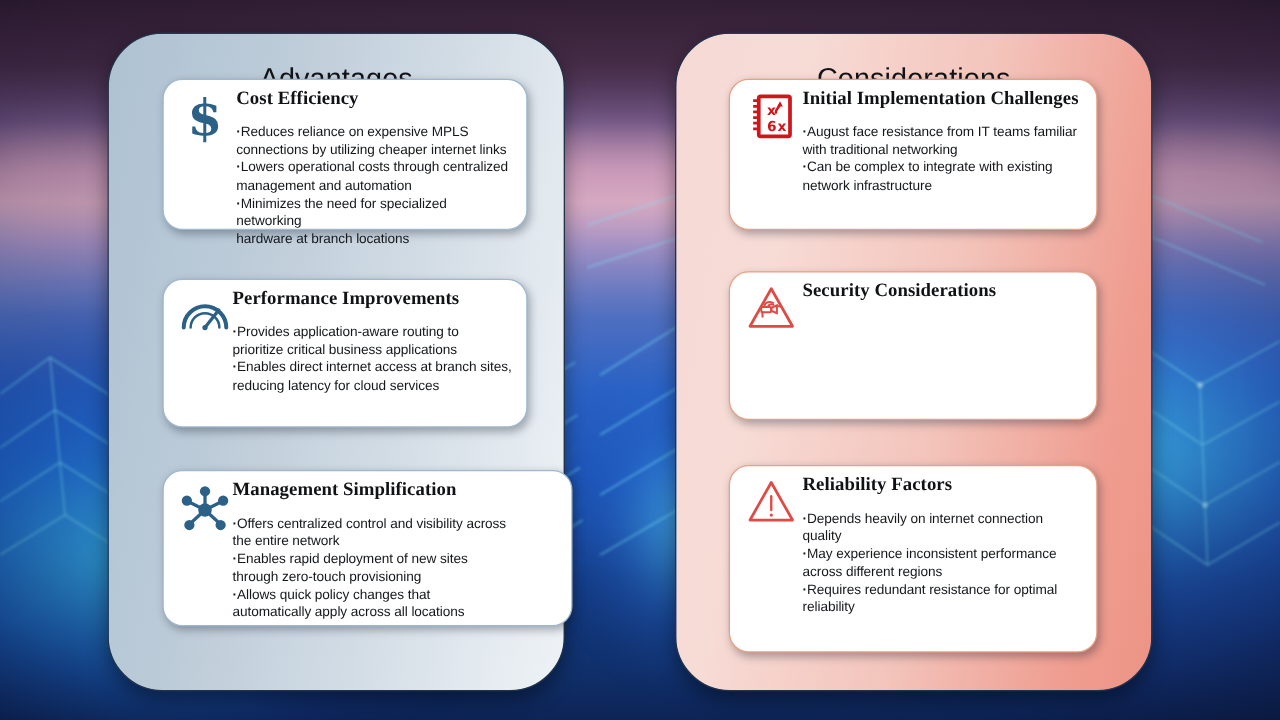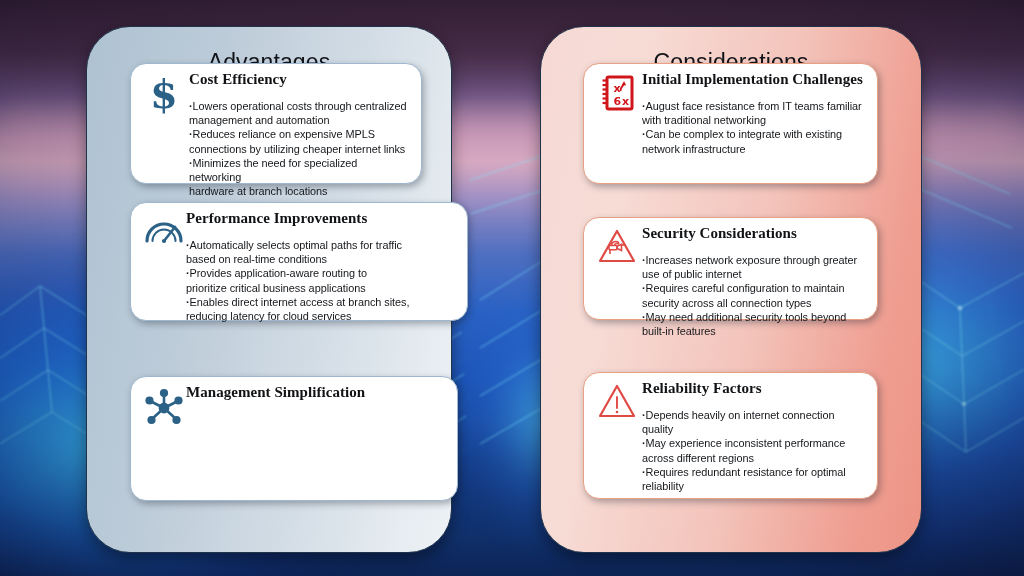--- a/index.html
+++ b/index.html
@@ -105,26 +105,26 @@
   }
   .card-bullets{margin:0;padding:0;list-style:none;}
   .card-bullets li{
     font-size:10.9px;color:#14171b;line-height:1.30;
     letter-spacing:-.05px;white-space:pre-line;
   }
   .card-bullets li::before{content:"\00b7 ";font-weight:bold;}
 
   
   #card-cost{left:130px;top:63px;width:292px;height:121px;}
-  #card-perf{left:130px;top:202px;width:338px;height:119px;}
+  #card-perf{left:130px;top:223px;width:292px;height:119px;}
   #card-mgmt{left:130px;top:376px;width:328px;height:125px;}
   
   #card-impl{left:583px;top:63px;width:295px;height:121px;}
-  #card-sec{left:583px;top:217px;width:295px;height:103px;}
-  #card-rel{left:583px;top:372px;width:295px;height:127px;}
+  #card-sec{left:583px;top:217px;width:295px;height:119px;}
+  #card-rel{left:583px;top:372px;width:295px;height:150px;}
 
   
   #card-perf .card-body,#card-mgmt .card-body{left:55px;}
   .nowrap-title{white-space:nowrap;}
 </style>
 </head>
 <body>
 
 <div id="stage">
 
@@ -200,46 +200,44 @@
   <div class="card card-adv" id="card-cost">
     <div class="card-inner">
       <div class="card-icon">
         <svg width="30" height="42" viewBox="0 0 30 42">
           <text x="15" y="34" text-anchor="middle" font-family="DejaVu Serif, serif" font-size="40" font-weight="bold" fill="#2b6186">$</text>
         </svg>
       </div>
       <div class="card-body">
         <div class="card-title">Cost Efficiency</div>
         <ul class="card-bullets">
+          <li>Reduces reliance on expensive MPLS
+connections by utilizing cheaper internet links</li>
           <li>Lowers operational costs through centralized
 management and automation</li>
-          <li>Reduces reliance on expensive MPLS
-connections by utilizing cheaper internet links</li>
           <li>Minimizes the need for specialized networking
 hardware at branch locations</li>
         </ul>
       </div>
     </div>
   </div>
 
   <div class="card card-adv" id="card-perf">
     <div class="card-inner">
       <div class="card-icon">
         <svg width="42" height="32" viewBox="0 0 42 32">
           <path d="M4 28 A17 17 0 0 1 38 28" stroke="#2b6186" stroke-width="3.2" fill="none" stroke-linecap="round"></path>
           <path d="M9.5 28 A11.5 11.5 0 0 1 32.5 28" stroke="#2b6186" stroke-width="2" fill="none" stroke-linecap="round"></path>
           <path d="M21 28 L32 14" stroke="#2b6186" stroke-width="2.6" stroke-linecap="round"></path>
           <circle cx="21" cy="28" r="2.1" fill="#2b6186"></circle>
         </svg>
       </div>
       <div class="card-body">
         <div class="card-title nowrap-title">Performance Improvements</div>
         <ul class="card-bullets">
-          <li>Automatically selects optimal paths for traffic
-based on real-time conditions</li>
           <li>Provides application-aware routing to
 prioritize critical business applications</li>
           <li>Enables direct internet access at branch sites,
 reducing latency for cloud services</li>
         </ul>
       </div>
     </div>
   </div>
 
   <div class="card card-adv" id="card-mgmt">
@@ -258,20 +256,28 @@
             <circle cx="21" cy="6" r="4.1"></circle>
             <circle cx="6.5" cy="13.5" r="4.1"></circle>
             <circle cx="35.5" cy="13.5" r="4.1"></circle>
             <circle cx="8.5" cy="33" r="4.1"></circle>
             <circle cx="33.5" cy="33" r="4.1"></circle>
           </g>
         </svg>
       </div>
       <div class="card-body">
         <div class="card-title nowrap-title">Management Simplification</div>
+        <ul class="card-bullets">
+          <li>Offers centralized control and visibility across
+the entire network</li>
+          <li>Enables rapid deployment of new sites
+through zero-touch provisioning</li>
+          <li>Allows quick policy changes that
+automatically apply across all locations</li>
+        </ul>
       </div>
     </div>
   </div>
 
   <div class="panel panel-dis">
     <div class="panel-title">Considerations</div>
   </div>
 
   <div class="card card-dis" id="card-impl">
     <div class="card-inner">
@@ -315,28 +321,20 @@
             <rect x="12" y="17.5" width="8" height="4.2" rx="1"></rect>
             <path d="M20 18.4 L24.5 16.3 L24.5 22.6 L20 20.6 Z"></path>
             <path d="M14.5 17.5 C14.5 13.5 19.5 12.5 22 14.8"></path>
             <path d="M17.5 17.5 C17.5 15.4 20.5 14.8 22.2 16.3"></path>
             <path d="M25 17 L28.5 17"></path>
           </g>
         </svg>
       </div>
       <div class="card-body">
         <div class="card-title">Security Considerations</div>
-        <ul class="card-bullets">
-          <li>Increases network exposure through greater
-use of public internet</li>
-          <li>Requires careful configuration to maintain
-security across all connection types</li>
-          <li>May need additional security tools beyond
-built-in features</li>
-        </ul>
       </div>
     </div>
   </div>
 
   <div class="card card-dis" id="card-rel">
     <div class="card-inner">
       <div class="card-icon">
         <svg width="40" height="36" viewBox="0 0 40 36">
           <path d="M20 3 L37 33 L3 33 Z" fill="none" stroke="#e04a45" stroke-width="2.2" stroke-linejoin="round"></path>
           <line x1="20" y1="14" x2="20" y2="25" stroke="#e04a45" stroke-width="1.9" stroke-linecap="round"></line>

